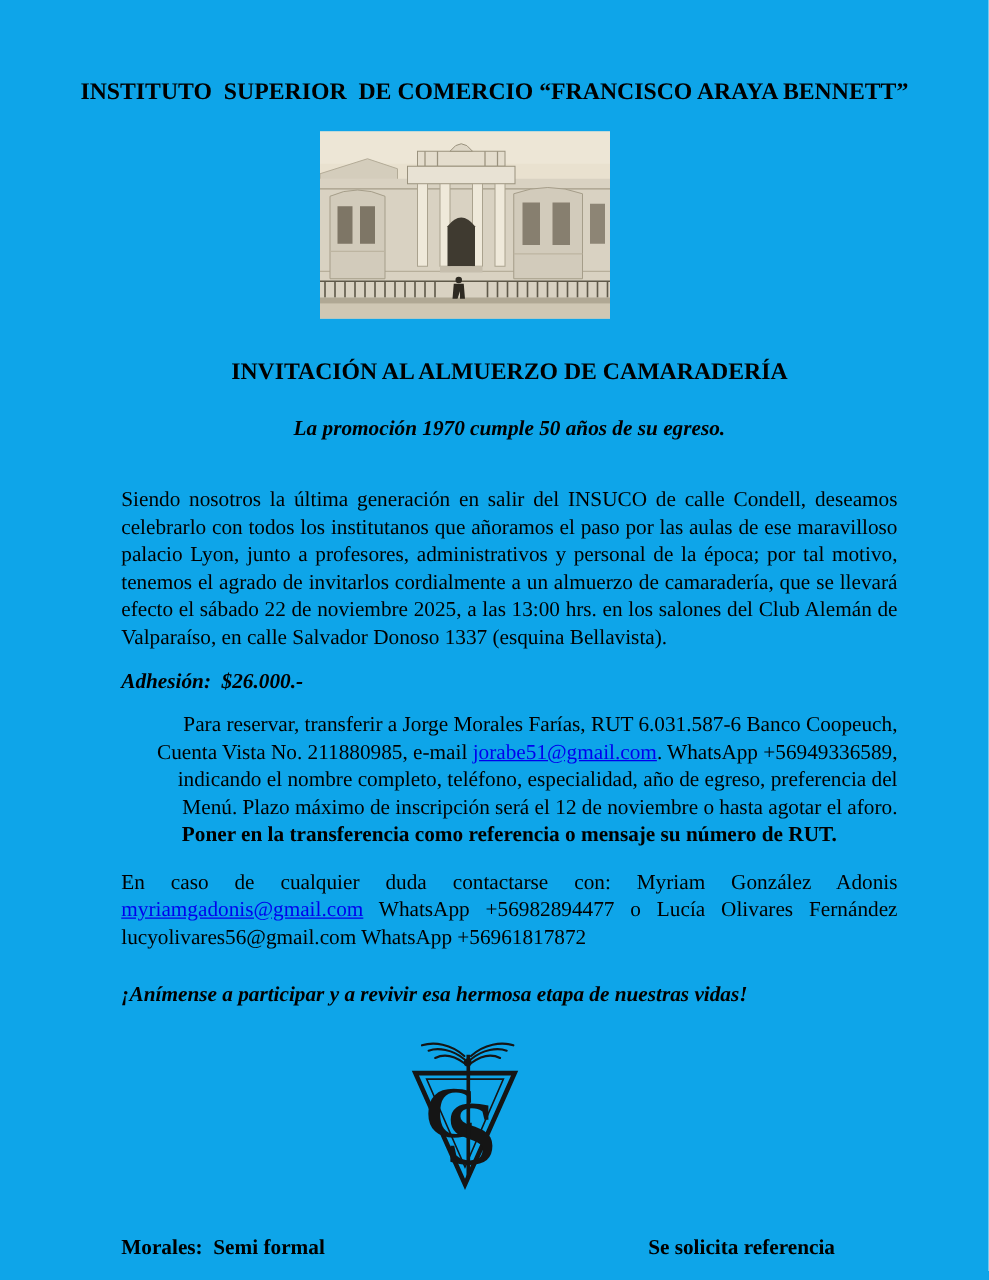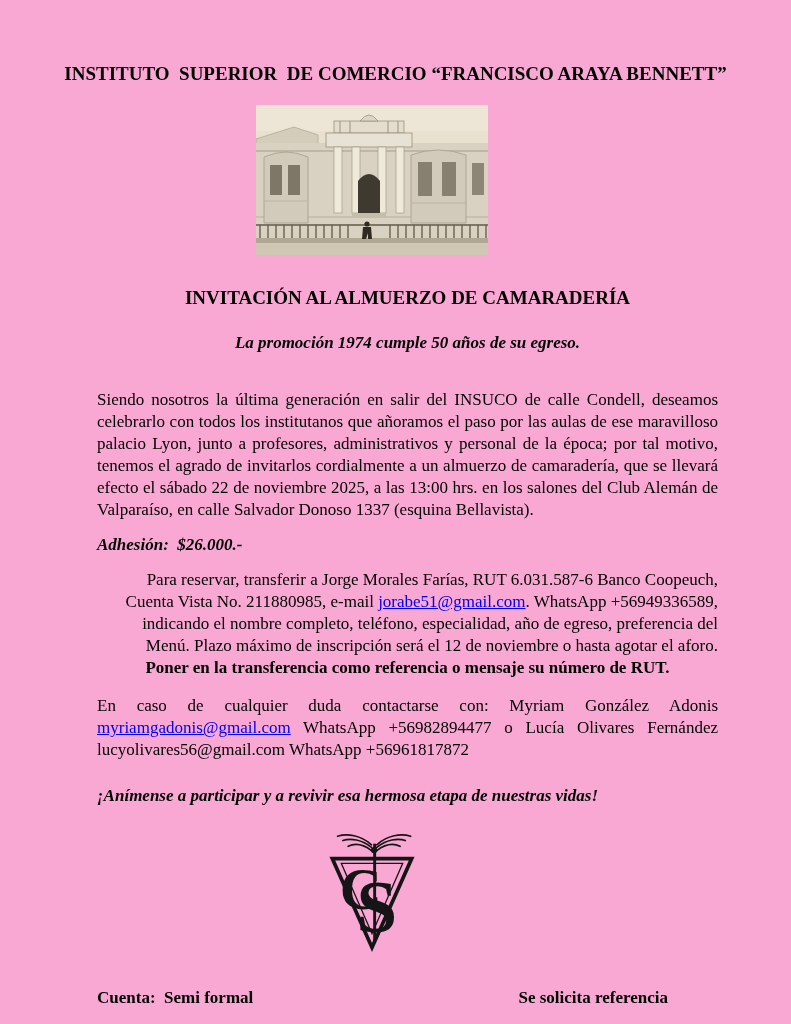--- a/index.html
+++ b/index.html
@@ -1,19 +1,19 @@
 <!DOCTYPE html>
 <html><head>
 <meta charset="utf-8">
 <style>
   html, body { margin: 0; padding: 0; background: #ffffff; }
   .page {
     width: 791px;
     height: 1024px;
-    background: #f9a8d4;
+    background: #0ea5e9;
     color: #000;
     font-family: "Liberation Serif", serif;
     font-size: 17px;
     line-height: 22px;
     overflow: hidden;
     position: relative;
     margin: 0 auto;
   }
   .doc-title {
     padding-top: 62px;
@@ -161,21 +161,21 @@
 
       <g>
         <circle cx="111" cy="119" r="2.6" fill="#2e2a22"></circle>
         <path d="M107,122 L115,122 L116,134 L112,134 L112,128 L110,134 L106,134 Z" fill="#2e2a22"></path>
       </g>
     </svg>
   </div>
 
   <div class="heading margins">INVITACIÓN AL ALMUERZO DE CAMARADERÍA</div>
 
-  <div class="tagline margins">La promoción 1974 cumple 50 años de su egreso.</div>
+  <div class="tagline margins">La promoción 1970 cumple 50 años de su egreso.</div>
 
   <div class="intro margins">Siendo nosotros  la última generación en salir del INSUCO de calle Condell, deseamos celebrarlo con todos los institutanos que añoramos el paso por las aulas de ese maravilloso palacio Lyon, junto a profesores, administrativos y personal de la época; por tal motivo, tenemos el agrado de invitarlos cordialmente a un almuerzo de camaradería, que se llevará efecto el sábado 22 de noviembre 2025, a las 13:00 hrs. en los salones del Club Alemán de Valparaíso, en calle Salvador Donoso 1337 (esquina Bellavista).</div>
 
   <div class="adhesion margins">Adhesión:  $26.000.-</div>
 
   <div class="reserva margins"><span>Para reservar, transferir a Jorge Morales Farías, RUT 6.031.587-6 Banco Coopeuch, Cuenta Vista No. 211880985, e-mail </span><a href="#" class="email-link">jorabe51@gmail.com</a><span>. WhatsApp +56949336589, indicando el nombre completo, teléfono, especialidad, año de egreso, preferencia del Menú.  Plazo máximo de inscripción será el 12 de noviembre o hasta agotar el aforo.</span></div>
 
   <div class="transfer-note margins">Poner en la transferencia como referencia o mensaje su número de RUT.</div>
 
   <div class="contact margins"><span>En caso de cualquier duda contactarse con: Myriam González Adonis </span><a href="#" class="email-link">myriamgadonis@gmail.com</a><span> WhatsApp  +56982894477 o Lucía Olivares Fernández lucyolivares56@gmail.com WhatsApp +56961817872</span></div>
@@ -200,17 +200,17 @@
 
       <g font-family="'Liberation Serif', serif" font-weight="bold" fill="#151515">
         <text x="64" y="144" font-size="110" text-anchor="middle">C</text>
         <text x="94" y="186" font-size="138" text-anchor="middle">S</text>
       </g>
       <line x1="90" y1="20" x2="90" y2="204" stroke="#151515" stroke-width="5.5"></line>
     </svg>
   </div>
 
   <div class="footer margins">
-    <span class="left">Cuenta:  Semi formal</span>
+    <span class="left">Morales:  Semi formal</span>
     <span class="right">Se solicita referencia</span>
   </div>
 
 </div>
 
 </body></html>

